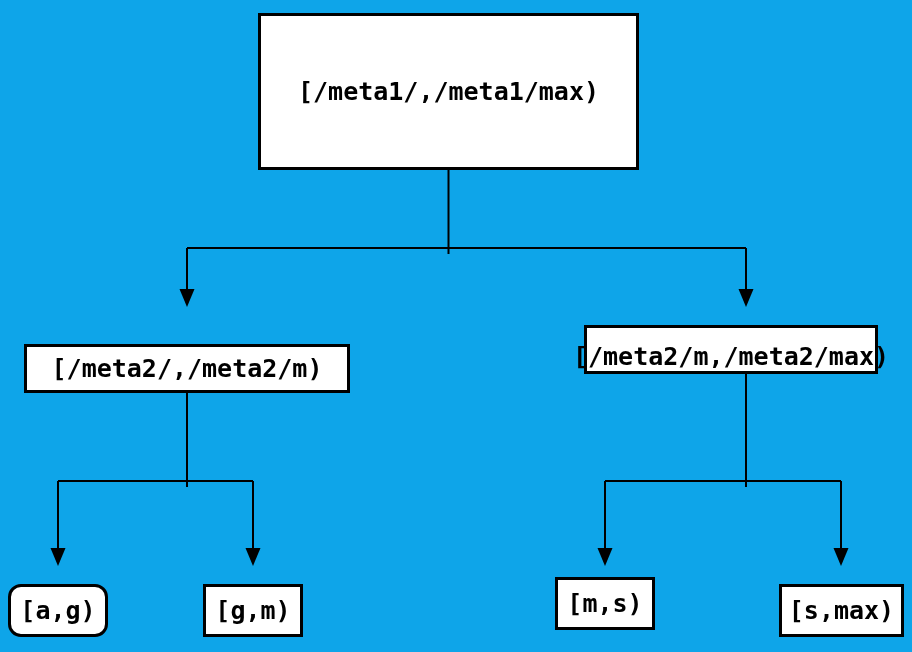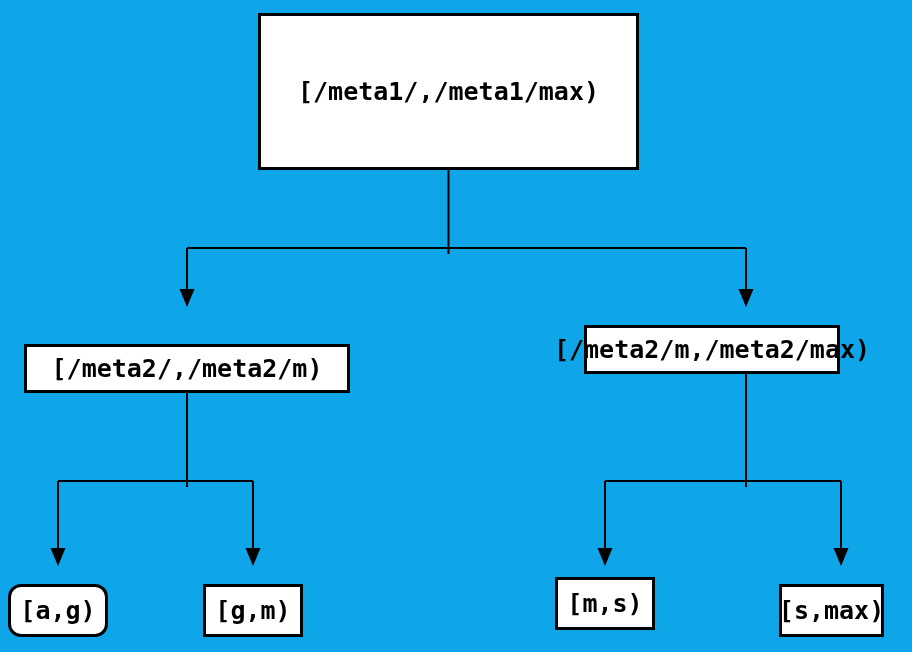--- a/index.html
+++ b/index.html
@@ -41,25 +41,25 @@
     justify-content: center;
     font-size: 25px;
     font-weight: bold;
     color: #000000;
     white-space: nowrap;
     letter-spacing: 0;
   }
   
   .n-root  { left: 258px; top: 13px;  width: 381px; height: 157px; }
   .n-l1l   { left: 24px;  top: 344px; width: 326px; height: 49px;  }
-  .n-l1r   { left: 584px; top: 325px; width: 256px; height: 49px;  }
+  .n-l1r   { left: 584px; top: 325px; width: 294px; height: 49px; align-items: flex-end;  }
   .n-leaf-ag { left: 8px;   top: 584px; width: 100px; height: 53px; border-radius: 13px; }
   .n-leaf-gm { left: 203px; top: 584px; width: 100px; height: 53px; }
   .n-leaf-ms { left: 555px; top: 577px; width: 100px; height: 53px; }
-  .n-leaf-smax { left: 779px; top: 584px; width: 105px; height: 53px; }
+  .n-leaf-smax { left: 779px; top: 584px; width: 125px; height: 53px; }
 </style>
 </head>
 <body>
 
 <div class="canvas">
 
   <svg class="connectors" width="912" height="652" viewBox="0 0 912 652" aria-hidden="true">
 
     <g>
       <path d="M448.5 170 V254"></path>

